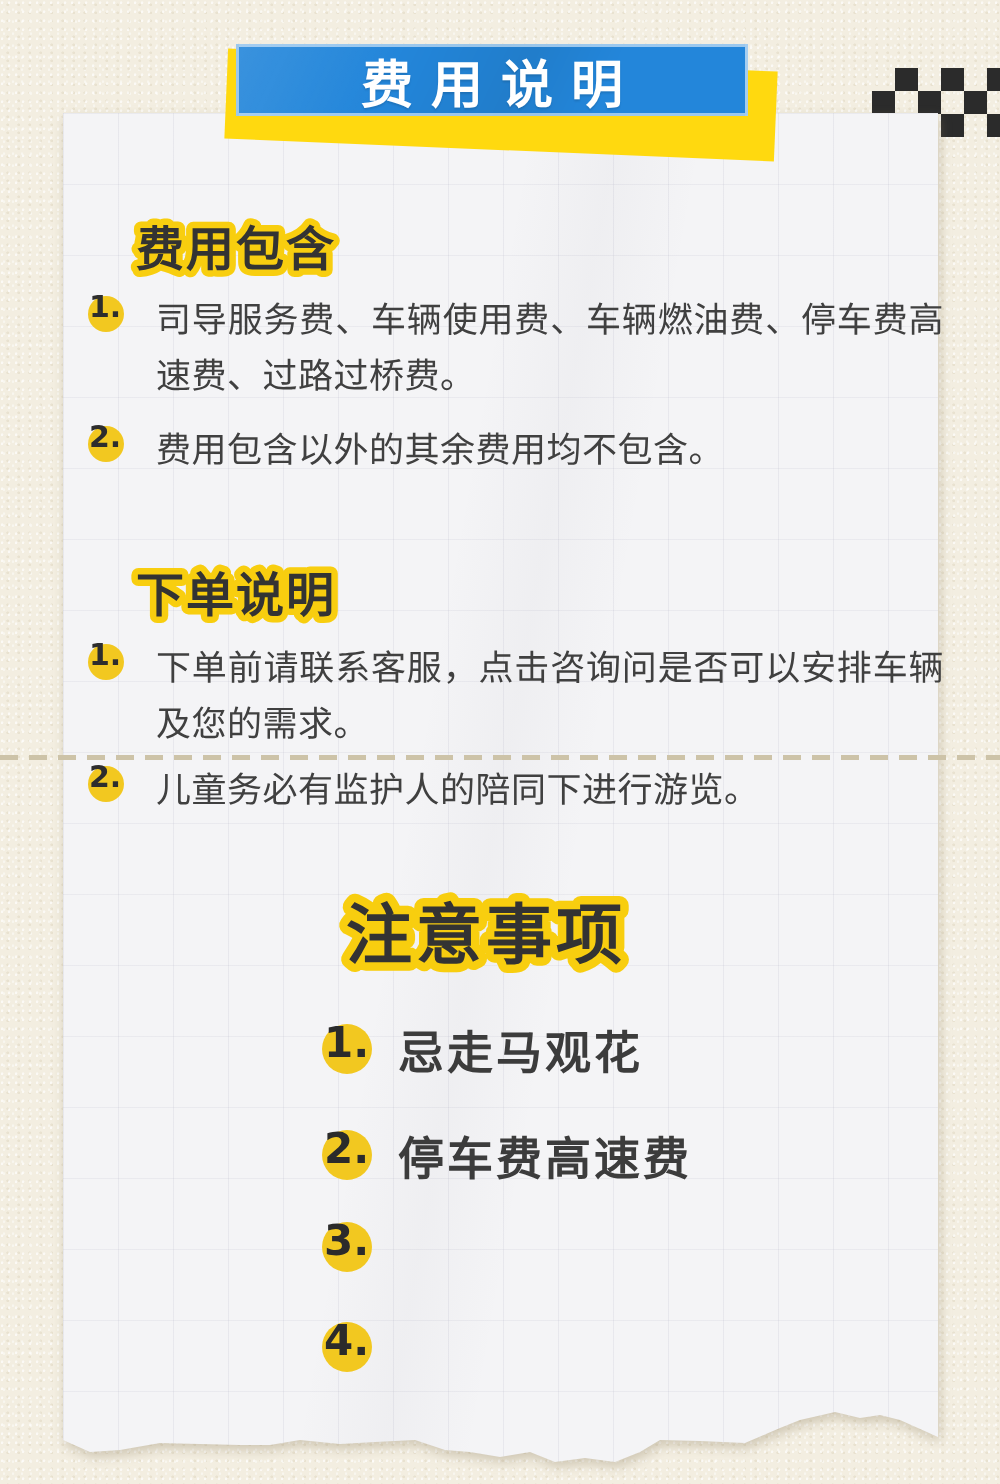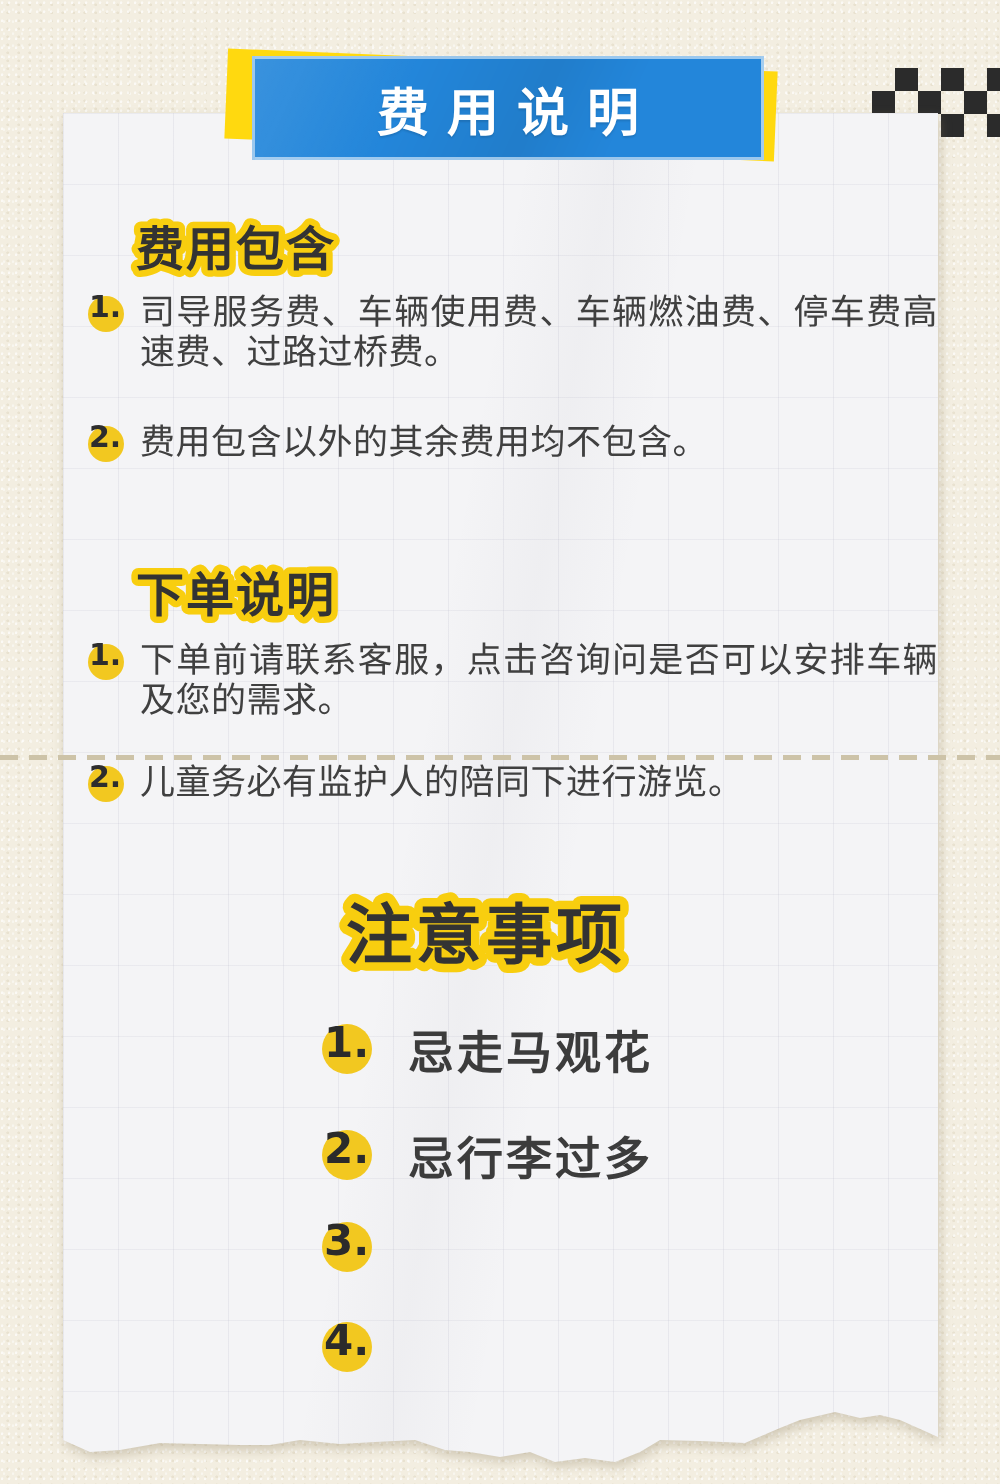--- a/index.html
+++ b/index.html
@@ -45,26 +45,26 @@
       437px 1344px, 407px 1339px, 382px 1337px, 352px 1327px, 312px 1329px,
       277px 1331px, 237px 1327px, 207px 1332px, 177px 1332px, 137px 1331px,
       97px 1330px, 57px 1337px, 27px 1339px, 0 1327px);
   }
   
   .banner-yellow {
     position: absolute; left: 226px; top: 60px; width: 550px; height: 90px; z-index: 5;
     background: #FFD90F; transform: rotate(2.4deg);
   }
   .banner-blue {
-    position: absolute; left: 236px; top: 56px; width: 512px; height: 104px; z-index: 6;
+    position: absolute; left: 236px; top: 44px; width: 512px; height: 72px; z-index: 6;
     background-color: #2386DA;
     background-image: linear-gradient(115deg, rgba(255,255,255,.10), transparent 30%, rgba(0,0,0,.07) 55%, transparent 72%);
     border: 3px solid rgba(255,255,255,.55);
     box-sizing: border-box;
-    display: flex; align-items: center; justify-content: center; margin-left: 16px;
+    display: flex; align-items: center; justify-content: center;
   }
   .banner-title {
     color: #FFFFFF; font-size: 52px; font-weight: 900;
     letter-spacing: 18px; margin-right: -18px; white-space: nowrap;
     text-shadow: 0 2px 2px rgba(0,0,0,.12);
   }
   
   .outline-title { position: absolute; z-index: 7; overflow: visible; }
   .outline-title text {
     font-family: "DejaVu Sans", "Liberation Sans", sans-serif;
@@ -77,34 +77,34 @@
   .item { position: absolute; left: 88px; width: 856px; display: flex; align-items: flex-start; z-index: 7; }
   .badge {
     flex: 0 0 auto; width: 36px; height: 36px; border-radius: 50%;
     background: #F2C820; position: relative; margin-top: 4px;
   }
   .badge-num {
     position: absolute; left: 1px; top: -7px; width: 44px;
     font-size: 30px; font-weight: 900; color: #2D2D2D;
   }
   .item-text {
-    margin: 0 0 0 16px; width: 798px;
-    font-size: 35px; line-height: 40px; color: #404040; font-weight: 500;
+    margin: 0 0 0 32px; width: 798px;
+    font-size: 35px; line-height: 56px; color: #404040; font-weight: 500;
     text-align: justify; letter-spacing: .5px;
   }
   
   .divider {
     position: absolute; left: 0; top: 755px; width: 1000px; height: 5px; z-index: 6;
     background: repeating-linear-gradient(90deg, #CDC3A8 0 18px, transparent 18px 29px);
   }
   
   .notice-item { position: absolute; left: 322px; display: flex; align-items: center; z-index: 7; }
   .notice-badge { flex: 0 0 auto; width: 50px; height: 50px; border-radius: 50%; background: #F2C820; position: relative; }
   .notice-num { position: absolute; left: 2px; top: -6px; width: 60px; font-size: 42px; font-weight: 900; color: #2B2B2B; }
-  .notice-text { margin-left: 36px; font-size: 46px; color: #3C3C3C; font-weight: 600; letter-spacing: 3px; white-space: nowrap; }
+  .notice-text { margin-left: 26px; font-size: 46px; color: #3C3C3C; font-weight: 600; letter-spacing: 3px; white-space: nowrap; }
 </style>
 </head>
 <body>
 
 <div class="canvas">
 
   <div class="bg-texture"></div>
 
   <div class="checker"></div>
 
@@ -163,21 +163,21 @@
     <span class="notice-badge">
       <span class="notice-num">1.</span>
     </span>
     <span class="notice-text">忌走马观花</span>
   </div>
 
   <div class="notice-item" style="top:1122px;">
     <span class="notice-badge">
       <span class="notice-num">2.</span>
     </span>
-    <span class="notice-text">忌行李过多</span>
+    <span class="notice-text">停车费高速费</span>
   </div>
 
   <div class="notice-item" style="top:1222px;">
     <span class="notice-badge">
       <span class="notice-num">3.</span>
     </span>
   </div>
 
   <div class="notice-item" style="top:1322px;">
     <span class="notice-badge">

